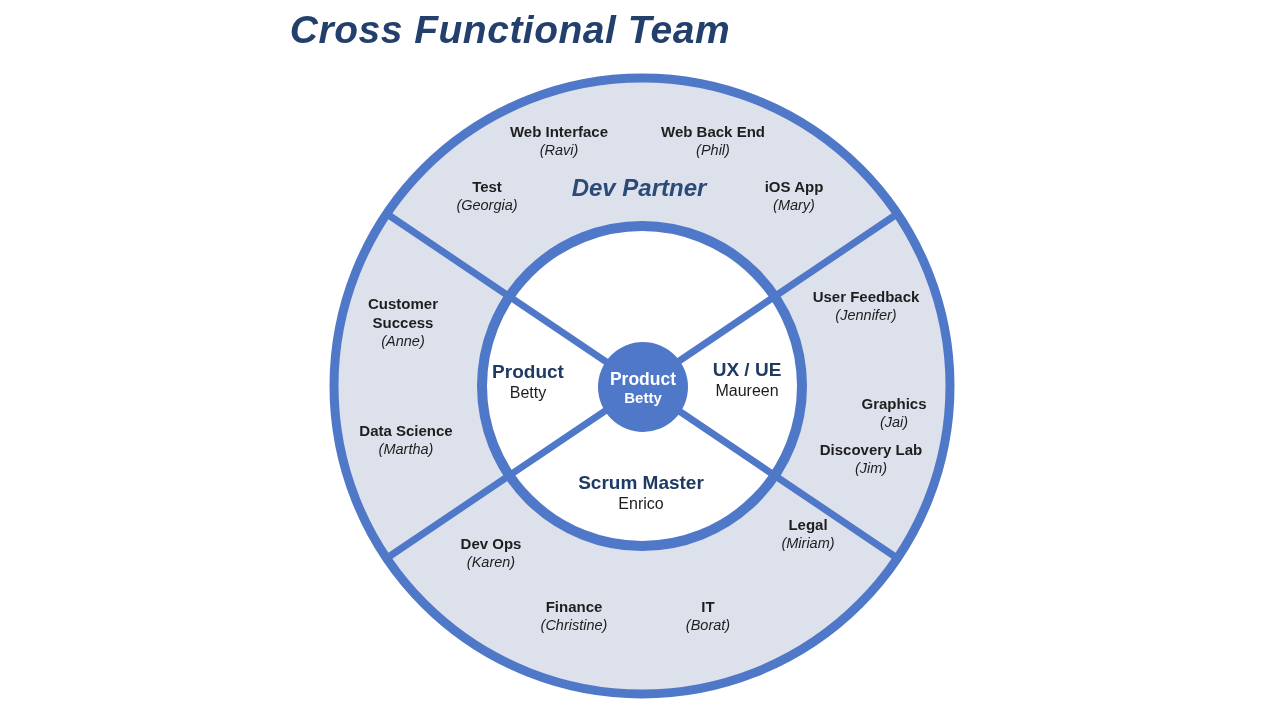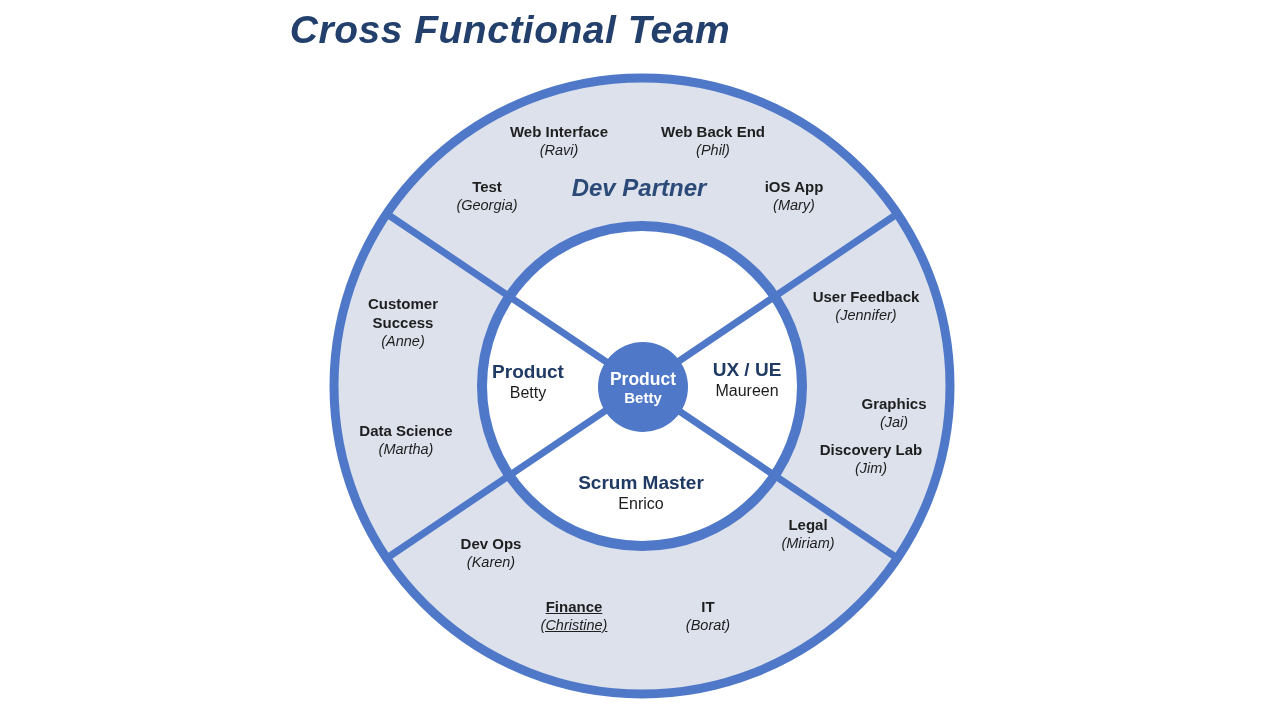--- a/index.html
+++ b/index.html
@@ -120,21 +120,21 @@
   </div>
 
   <div class="label" style="left:491px; top:553px;">
     <span class="role">Dev Ops</span>
     <span class="name">(Karen)</span>
   </div>
   <div class="label" style="left:778px; top:534px;margin-left:30px;">
     <span class="role">Legal</span>
     <span class="name">(Miriam)</span>
   </div>
-  <div class="label" style="left:574px; top:616px;text-decoration:underline;">
+  <div class="label" style="left:574px; top:616px;">
     <span class="role">Finance</span>
     <span class="name">(Christine)</span>
   </div>
   <div class="label" style="left:708px; top:616px;">
     <span class="role">IT</span>
     <span class="name">(Borat)</span>
   </div>
 
   <div class="label inner-label" style="left:528px; top:382px;">
     <span class="role">Product</span>

